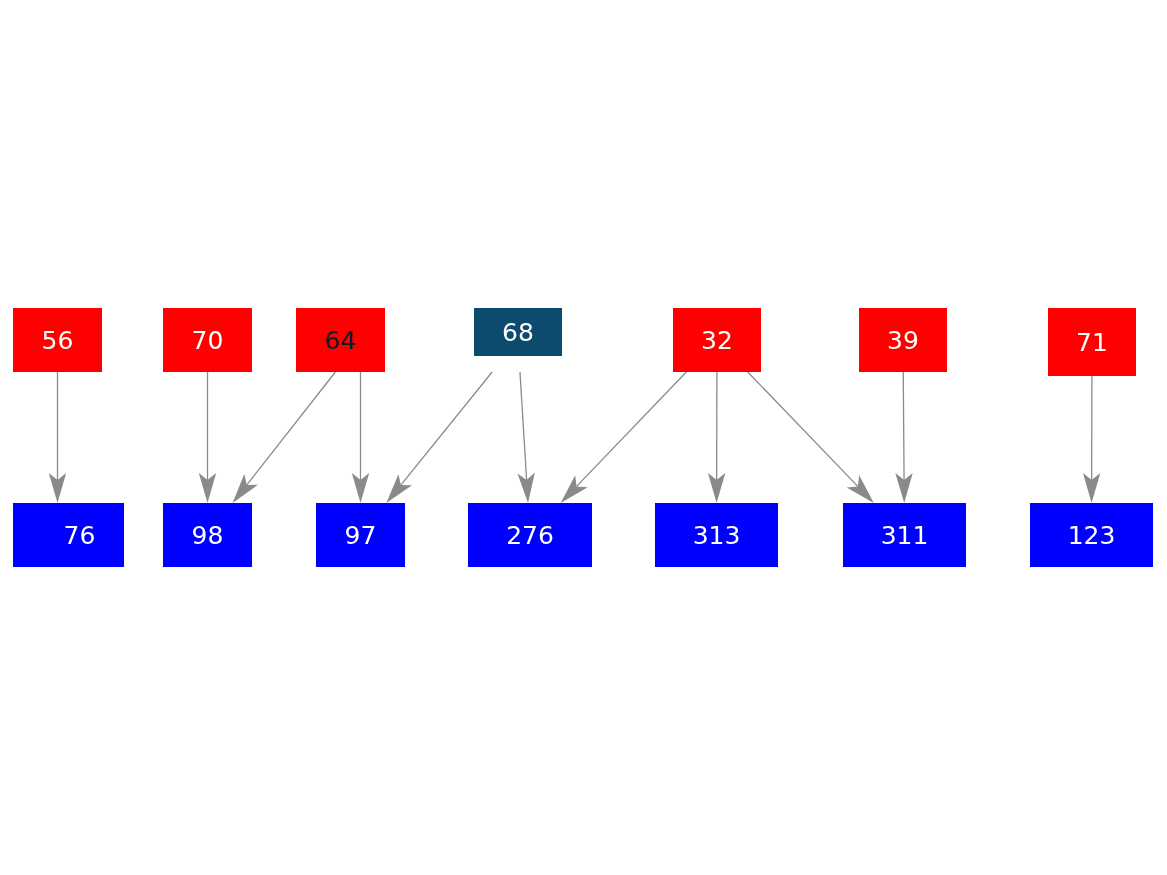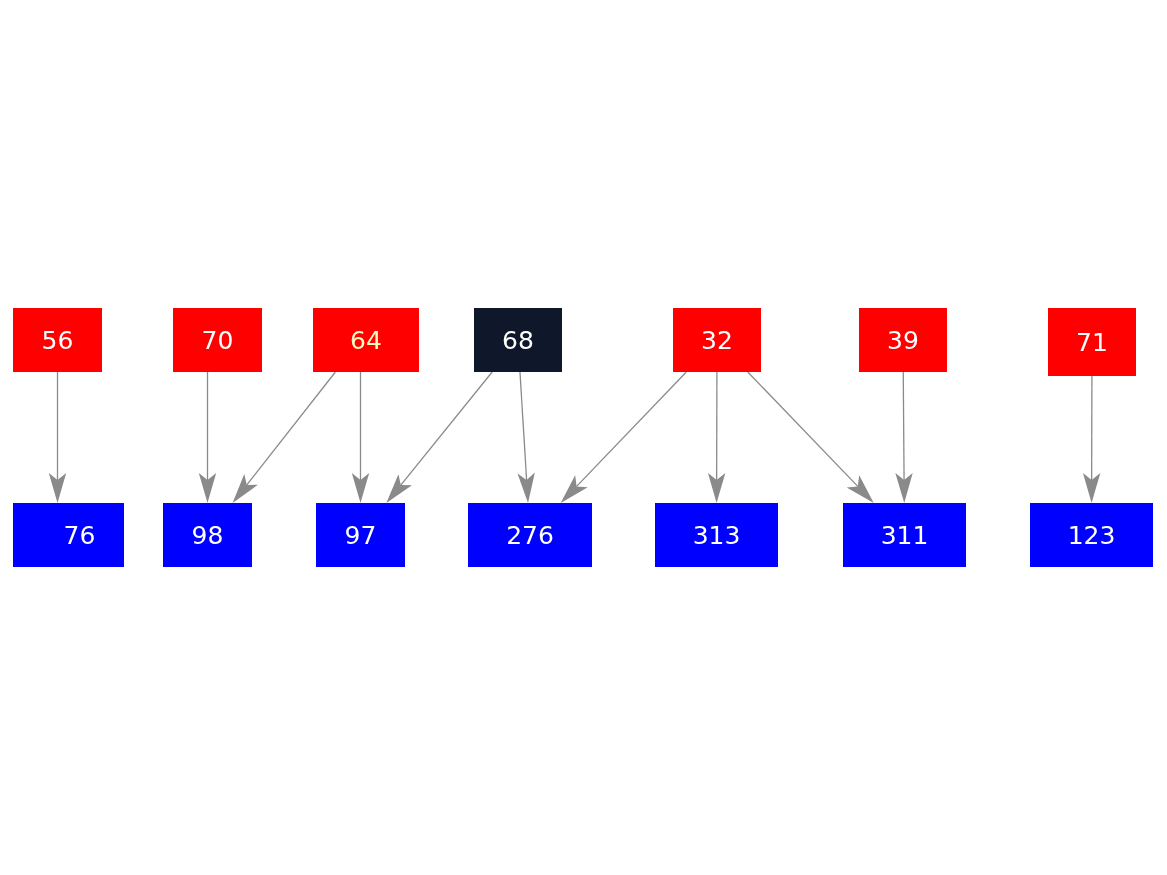--- a/index.html
+++ b/index.html
@@ -75,23 +75,23 @@
       <g>
         <line x1="903.2461538461539" y1="372" x2="904.0769283111014" y2="480.0006804431757" stroke="#8a8a8a" stroke-width="1.3"></line>
         <polygon points="904.2538461538461,503 895.3233411352933,473.06780863161526 904.0769283111014,480.0006804431757 912.7228263652387,472.9339664375388" fill="#8a8a8a"></polygon>
       </g>
       <g>
         <line x1="1091.9179487179488" y1="372" x2="1091.6410254471596" y2="480.0000756077797" stroke="#8a8a8a" stroke-width="1.3"></line>
         <polygon points="1091.5820512820512,503 1082.95900270557,472.97779099986735 1091.6410254471596,480.0000756077797 1100.358945506641,473.0224062378188" fill="#8a8a8a"></polygon>
       </g>
     </svg>
     <div class="node" style="left: 13px; top: 308px; width: 89px; height: 64px; background: rgb(255, 0, 0); color: rgb(255, 255, 255);">56</div>
-    <div class="node" style="left: 173px; top: 308px; width: 89px; height: 64px; background: rgb(255, 0, 0); color: rgb(255, 255, 255);">70</div>
-    <div class="node" style="left: 313px; top: 308px; width: 106px; height: 64px; background: rgb(255, 0, 0); color: #fef9c3;">64</div>
-    <div class="node" style="left: 474px; top: 308px; width: 88px; height: 64px; background: #0f172a; color: rgb(255, 255, 255);">68</div>
+    <div class="node" style="left: 163px; top: 308px; width: 89px; height: 64px; background: rgb(255, 0, 0); color: rgb(255, 255, 255);">70</div>
+    <div class="node" style="left: 296px; top: 308px; width: 89px; height: 64px; background: rgb(255, 0, 0); color: #0f172a;">64</div>
+    <div class="node" style="left: 474px; top: 308px; width: 88px; height: 48px; background: #0c4a6e; color: rgb(255, 255, 255);">68</div>
     <div class="node" style="left: 673px; top: 308px; width: 88px; height: 64px; background: rgb(255, 0, 0); color: rgb(255, 255, 255);">32</div>
     <div class="node" style="left: 859px; top: 308px; width: 88px; height: 64px; background: rgb(255, 0, 0); color: rgb(255, 255, 255);">39</div>
     <div class="node" style="left: 1048px; top: 308px; width: 88px; height: 68px; background: rgb(255, 0, 0); color: rgb(255, 255, 255);">71</div>
     <div class="node" style="left: 13px; top: 503px; width: 89px; height: 64px; background: rgb(0, 0, 255); color: rgb(255, 255, 255); padding-left: 22px;">76</div>
     <div class="node" style="left: 163px; top: 503px; width: 89px; height: 64px; background: rgb(0, 0, 255); color: rgb(255, 255, 255);">98</div>
     <div class="node" style="left: 316px; top: 503px; width: 89px; height: 64px; background: rgb(0, 0, 255); color: rgb(255, 255, 255);">97</div>
     <div class="node" style="left: 468px; top: 503px; width: 124px; height: 64px; background: rgb(0, 0, 255); color: rgb(255, 255, 255);">276</div>
     <div class="node" style="left: 655px; top: 503px; width: 123px; height: 64px; background: rgb(0, 0, 255); color: rgb(255, 255, 255);">313</div>
     <div class="node" style="left: 843px; top: 503px; width: 123px; height: 64px; background: rgb(0, 0, 255); color: rgb(255, 255, 255);">311</div>
     <div class="node" style="left: 1030px; top: 503px; width: 123px; height: 64px; background: rgb(0, 0, 255); color: rgb(255, 255, 255);">123</div>

